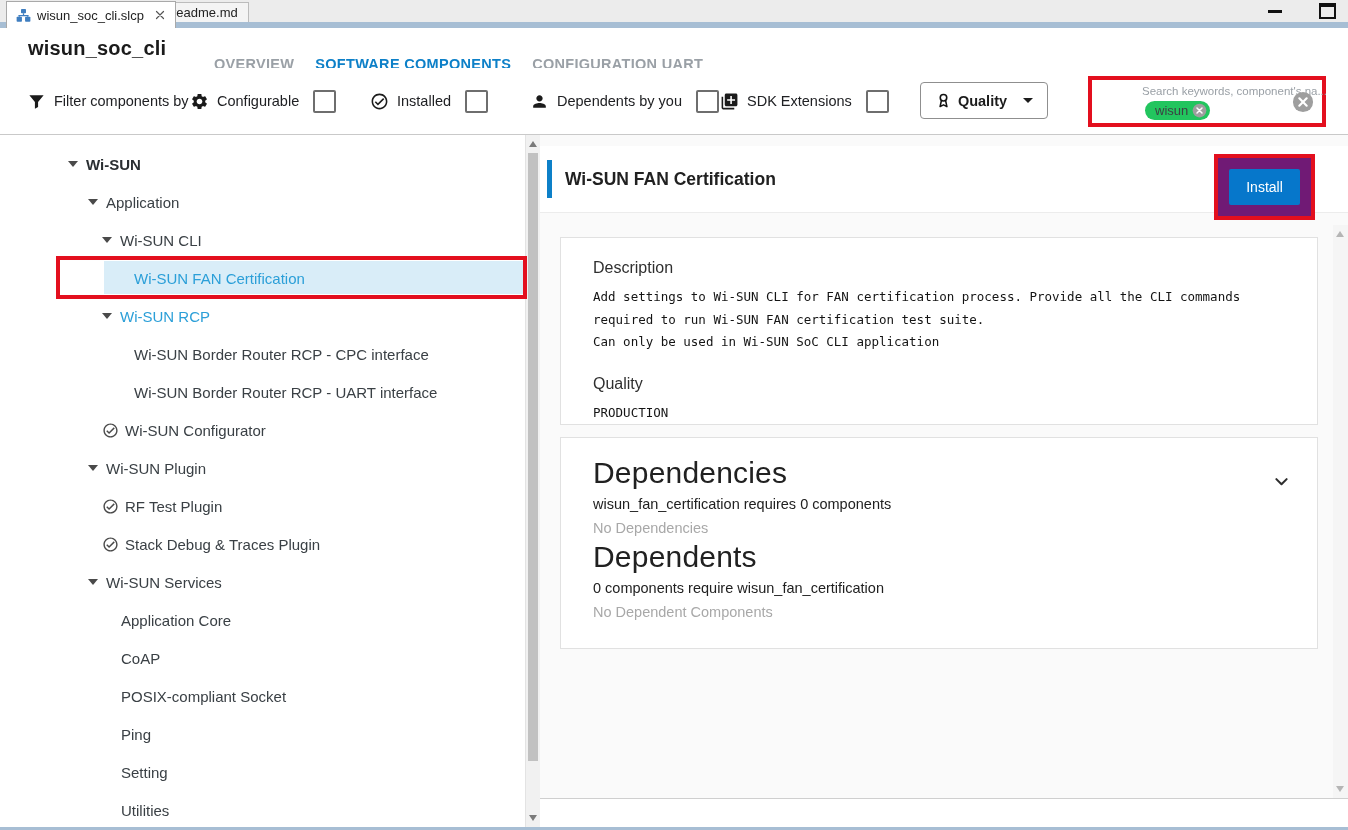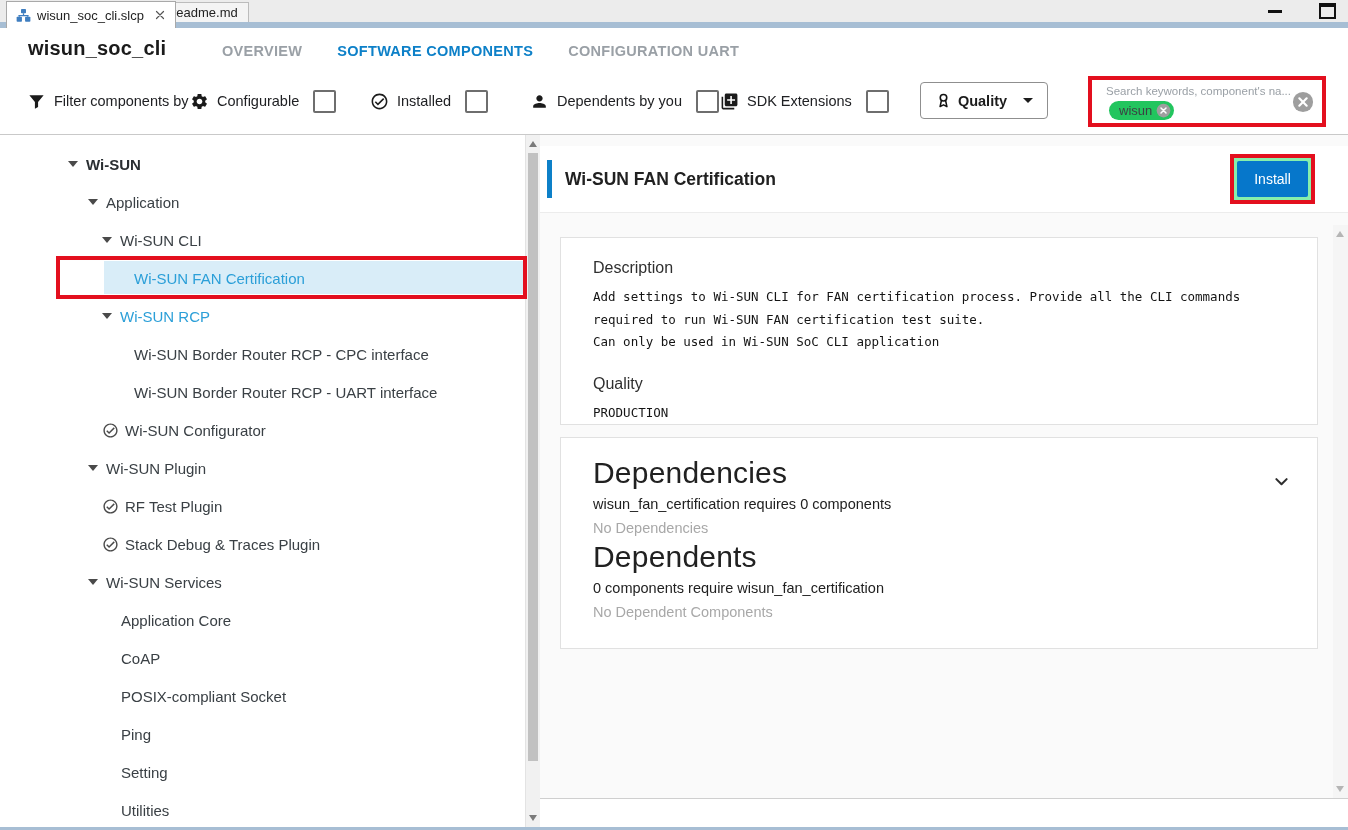--- a/index.html
+++ b/index.html
@@ -16,36 +16,36 @@
   .etab-close{width:12px;height:12px;color:#555;margin-left:4px;}
   .tabicon{width:15px;height:15px;flex:none;}
   .win-ctrl{position:absolute;top:0;height:22px;display:flex;align-items:center;}
   .glyph-min{width:14px;height:1px;border-bottom:3px solid #111;}
   .glyph-max{width:13px;height:10px;border:2px solid #111;border-top-width:4px;}
   .win-min{right:66px;}.win-max{right:12px;}
 
   
   .pheader{position:absolute;top:28px;left:0;right:0;height:40px;background:#fff;border-bottom:1px solid #0ea5e9;}
   .ptitle{position:absolute;left:28px;top:50%;transform:translateY(-50%);font-size:20px;font-weight:bold;color:#1b1b1b;letter-spacing:.2px;}
-  .ptabs{position:absolute;left:214px;top:3px;height:100%;display:flex;gap:35px;margin-left:8px;}
+  .ptabs{position:absolute;left:214px;top:16px;height:100%;display:flex;gap:21px;}
   .ptab{display:flex;align-items:center;height:100%;font-size:14.5px;font-weight:bold;letter-spacing:.3px;color:#9aa0a6;cursor:default;}
   .ptab.active{color:#0d80c8;box-shadow:inset 0 -3px 0 #0d80c8;}
 
   
   .fbar{position:absolute;top:68px;left:0;right:0;height:67px;background:#fff;border-bottom:1px solid #c9c9c9;box-sizing:border-box;}
   .fgroup{position:absolute;top:0;bottom:0;display:flex;align-items:center;}
   .fic{width:19px;height:19px;color:#1b1b1b;margin-right:8px;flex:none;}
   .flabel{font-size:14.5px;color:#202124;white-space:nowrap;}
   .cbox{width:19px;height:19px;border:2px solid #6e6e6e;border-radius:2px;margin-left:14px;background:#fff;flex:none;}
   .qbtn{position:absolute;left:920px;top:14px;width:128px;height:37px;border:1px solid #8f8f8f;border-radius:4px;background:#fff;
     display:flex;align-items:center;justify-content:center;box-sizing:border-box;}
   .qic{width:17px;height:17px;color:#111;}
   .qlabel{font-size:14.5px;font-weight:600;color:#1c1c1c;margin-left:6px;}
   .qcaret{width:0;height:0;border-left:5px solid transparent;border-right:5px solid transparent;border-top:5.5px solid #1c1c1c;margin-left:16px;}
-  .search-ann{position:absolute;left:1088px;top:8px;width:238px;height:51px;border:4px solid #e30f1e;box-sizing:border-box;background:#fff;}
+  .search-ann{position:absolute;left:1088px;top:8px;width:238px;height:51px;border:4px solid #e30f1e;box-sizing:border-box;background:#fff;padding-left:36px;}
   .sbox{position:relative;width:100%;height:100%;}
   .sph{position:absolute;left:14px;top:5px;font-size:11.5px;color:#9aa0a6;white-space:nowrap;}
   .schip{position:absolute;left:17px;top:21px;height:19px;background:#22c55e;border-radius:10px;display:flex;align-items:center;padding:0 3px 0 10px;}
   .schip-label{font-size:13px;color:#3c4043;margin-right:4px;}
   .cxi{color:#9e9e9e;}
   .schip-x{width:15px;height:15px;}
   .sclear{position:absolute;right:8px;top:50%;transform:translateY(-50%);width:22px;height:22px;}
 
   
   .tree{position:absolute;top:135px;left:0;width:525px;bottom:3px;background:#fff;overflow:hidden;padding-top:10px;box-sizing:border-box;margin-left:44px;}
@@ -68,21 +68,21 @@
   .arr.up{top:6px;border-bottom:6px solid #7a7a7a;}
   .arr.dn{bottom:6px;border-top:6px solid #7a7a7a;}
   .arr.lite.up{border-bottom-color:#b5b5b5;}
   .arr.lite.dn{border-top-color:#b5b5b5;}
 
   
   .rpanel{position:absolute;left:540px;top:135px;right:0;bottom:3px;background:#fafafa;}
   .dheader{position:absolute;left:0;right:0;top:11px;height:66px;background:#fff;border-bottom:1px solid #ececec;}
   .daccent{position:absolute;left:7px;top:14px;width:5px;height:38px;background:#0d80c8;}
   .dtitle{position:absolute;left:25px;top:50%;transform:translateY(-50%);font-size:17.5px;font-weight:bold;color:#212121;}
-  .install-ann{position:absolute;right:33px;top:8px;border:4px solid #e30f1e;padding:3px;background:#86efac;}
+  .install-ann{position:absolute;right:33px;top:8px;border:4px solid #e30f1e;padding:11px;background:#701a75;}
   .install-btn{width:71px;height:36px;background:#0677cb;color:#fff;font-size:14px;font-weight:500;display:flex;align-items:center;justify-content:center;border-radius:2px;}
   .rscroll{position:absolute;right:0;top:90px;width:15px;height:573px;background:#f5f5f5;}
   .card{position:absolute;left:20px;width:758px;background:#fff;border:1px solid #e1e1e1;box-sizing:border-box;}
   .card1{top:102px;height:188px;padding:21px 32px;}
   .card2{top:302px;height:212px;padding:14px 32px;}
   .chead{font-size:16px;color:#2f2f2f;font-weight:400;margin:0 0 9px;}
   .chead2{margin-top:21px;}
   .cmono{font-family:"DejaVu Sans Mono","Liberation Mono",monospace;font-size:12.5px;line-height:1.8;color:#141414;margin:0;}
   .bighead{font-size:30px;color:#212121;font-weight:400;margin:4px 0 6px;letter-spacing:.2px;}
   .dsub{font-size:14.5px;color:#212121;margin:0 0 4px;}

